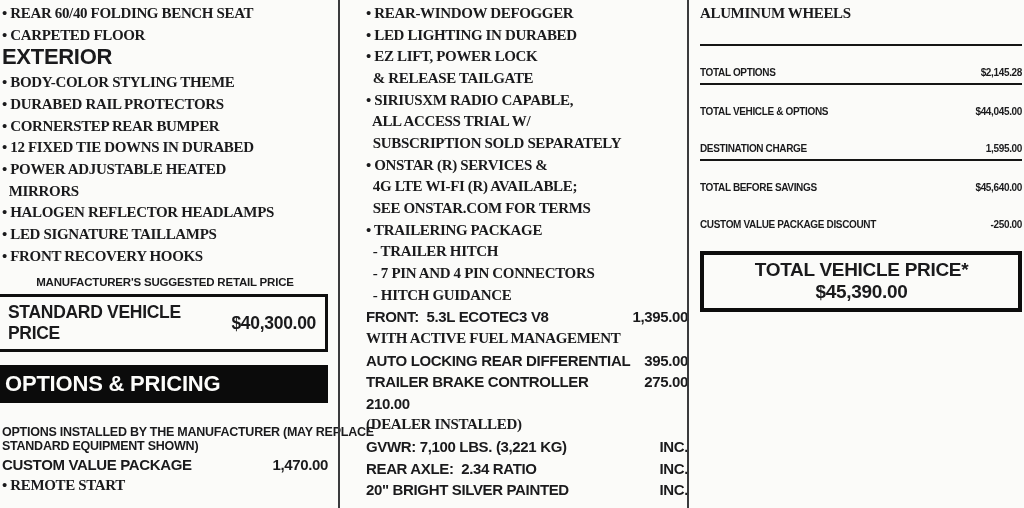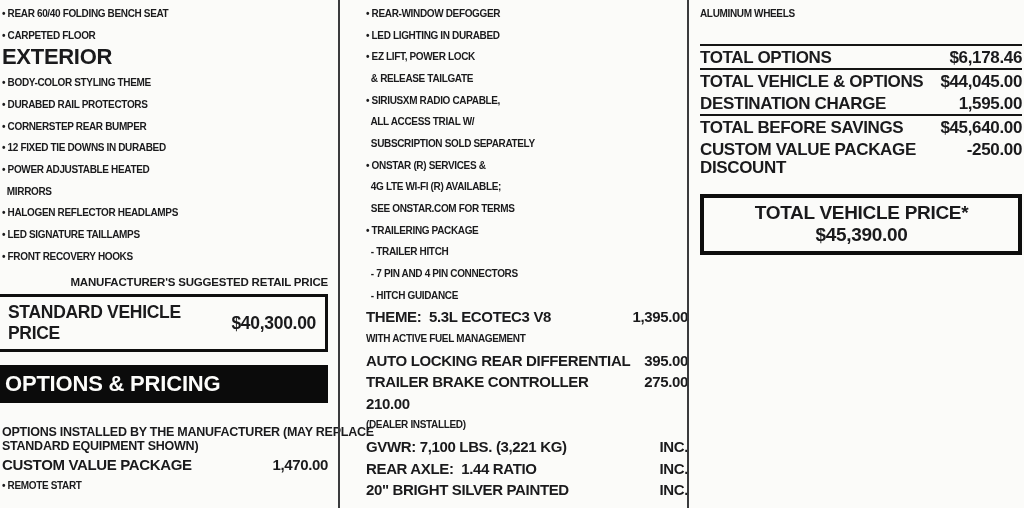--- a/index.html
+++ b/index.html
@@ -12,34 +12,35 @@
   }
   .col { position:absolute; top:0; }
   .col1 { left:2px;  width:326px; padding-top:3px; }
   .col2 { left:366px; width:322px; padding-top:3px; }
   .col3 { left:700px; width:322px; padding-top:3px; }
   .vdiv { position:absolute; top:0; width:2px; height:508px; background:#3a3b3d; }
   .vdiv1 { left:338px; }
   .vdiv2 { left:687px; }
 
   .line {
-    white-space:pre; font-size:10px; font-weight:700; line-height:21.65px;
+    white-space:pre; font-size:15px; font-weight:700; line-height:21.65px;
     letter-spacing:-0.35px;
+    font-family:Liberation Serif, serif;
   }
   .prow {
     display:flex; justify-content:space-between; align-items:baseline;
     font-size:15px; font-weight:700; line-height:21.65px; letter-spacing:-0.35px;
   }
   .prow .lab { white-space:pre; }
 
   .exterior-h { font-size:22px; font-weight:700; letter-spacing:-0.3px;
     line-height:22px; margin-bottom:4px; }
 
   .msrp-note { font-size:11.5px; font-weight:700; letter-spacing:-0.2px;
-    text-align:right; margin-top:9px; line-height:13px; }
+    text-align:center; margin-top:9px; line-height:13px; }
 
   .svp-box {
     display:flex; justify-content:space-between; align-items:center;
     border:3px solid #0f0f0f; margin-left:-10px; margin-top:5px;
     padding:5px 9px 5px 13px; font-size:17.5px; font-weight:700;
     letter-spacing:-0.3px;
   }
 
   .section-bar {
     background:#0b0b0b; color:#fcfcfa; margin-left:-10px; margin-top:13px;
@@ -48,21 +49,21 @@
   }
 
   .small-note { font-size:12.5px; font-weight:700; line-height:13.8px;
     letter-spacing:-0.25px; margin-top:23px; white-space:pre; }
 
   .cvp-row { }
 
   .totals { margin-top:19px; border-top:2.5px solid #151515; }
   .trow {
     display:flex; justify-content:space-between; align-items:baseline;
-    padding:3px 0 1px; font-size:17px; font-weight:700; letter-spacing:-0.35px;
+    padding:18px 0 1px; font-size:10px; font-weight:700; letter-spacing:-0.35px;
     line-height:18px;
   }
   .trow.rule { border-bottom:2.5px solid #151515; }
 
   .tvp-box {
     display:flex; justify-content:space-between; align-items:center;
     border:4px solid #0d0d0d; margin-top:16px; padding:4px 8px 5px 9px;
     font-size:19px; font-weight:700; letter-spacing:-0.3px;flex-direction:column;
   }
 </style>
@@ -118,21 +119,21 @@
     <div class="line">  SUBSCRIPTION SOLD SEPARATELY</div>
     <div class="line">• ONSTAR (R) SERVICES &amp;</div>
     <div class="line">  4G LTE WI-FI (R) AVAILABLE;</div>
     <div class="line">  SEE ONSTAR.COM FOR TERMS</div>
     <div class="line">• TRAILERING PACKAGE</div>
     <div class="line">  - TRAILER HITCH</div>
     <div class="line">  - 7 PIN AND 4 PIN CONNECTORS</div>
     <div class="line">  - HITCH GUIDANCE</div>
 
     <div class="prow">
-      <span class="lab">THEME:  5.3L ECOTEC3 V8</span>
+      <span class="lab">FRONT:  5.3L ECOTEC3 V8</span>
       <span>1,395.00</span>
     </div>
     <div class="line">WITH ACTIVE FUEL MANAGEMENT</div>
 
     <div class="prow">
       <span class="lab">AUTO LOCKING REAR DIFFERENTIAL</span>
       <span>395.00</span>
     </div>
     <div class="prow">
       <span class="lab">TRAILER BRAKE CONTROLLER</span>
@@ -141,38 +142,38 @@
     <div class="prow">
       <span>210.00</span>
     </div>
     <div class="line">(DEALER INSTALLED)</div>
 
     <div class="prow">
       <span class="lab">GVWR: 7,100 LBS. (3,221 KG)</span>
       <span>INC.</span>
     </div>
     <div class="prow">
-      <span class="lab">REAR AXLE:  1.44 RATIO</span>
+      <span class="lab">REAR AXLE:  2.34 RATIO</span>
       <span>INC.</span>
     </div>
     <div class="prow">
       <span class="lab">20" BRIGHT SILVER PAINTED</span>
       <span>INC.</span>
     </div>
   </div>
 
   <div class="vdiv vdiv2"></div>
 
   <div class="col col3">
     <div class="line">ALUMINUM WHEELS</div>
 
     <div class="totals">
       <div class="trow rule">
         <span>TOTAL OPTIONS</span>
-        <span>$6,178.46</span>
+        <span>$2,145.28</span>
       </div>
       <div class="trow">
         <span>TOTAL VEHICLE &amp; OPTIONS</span>
         <span>$44,045.00</span>
       </div>
       <div class="trow rule">
         <span>DESTINATION CHARGE</span>
         <span>1,595.00</span>
       </div>
       <div class="trow">

